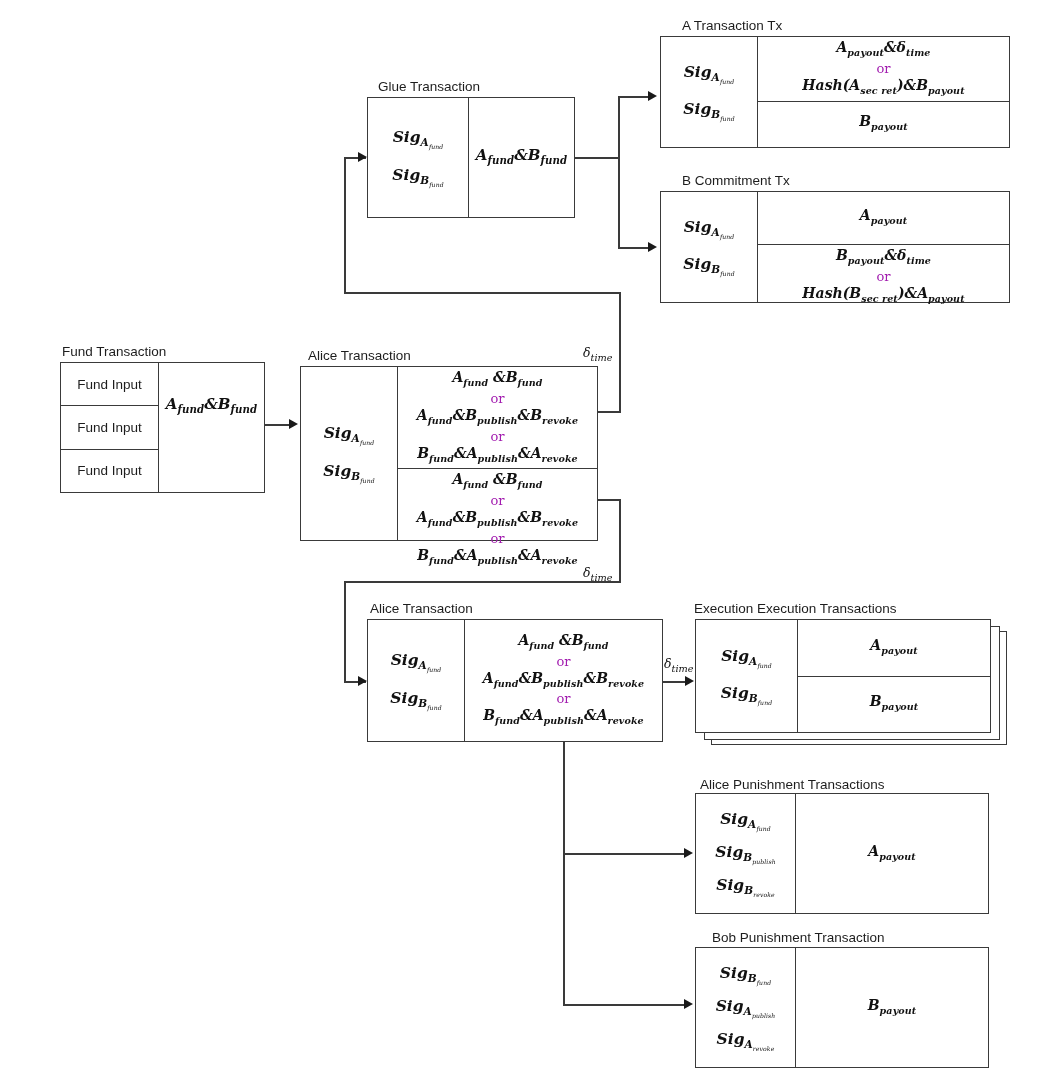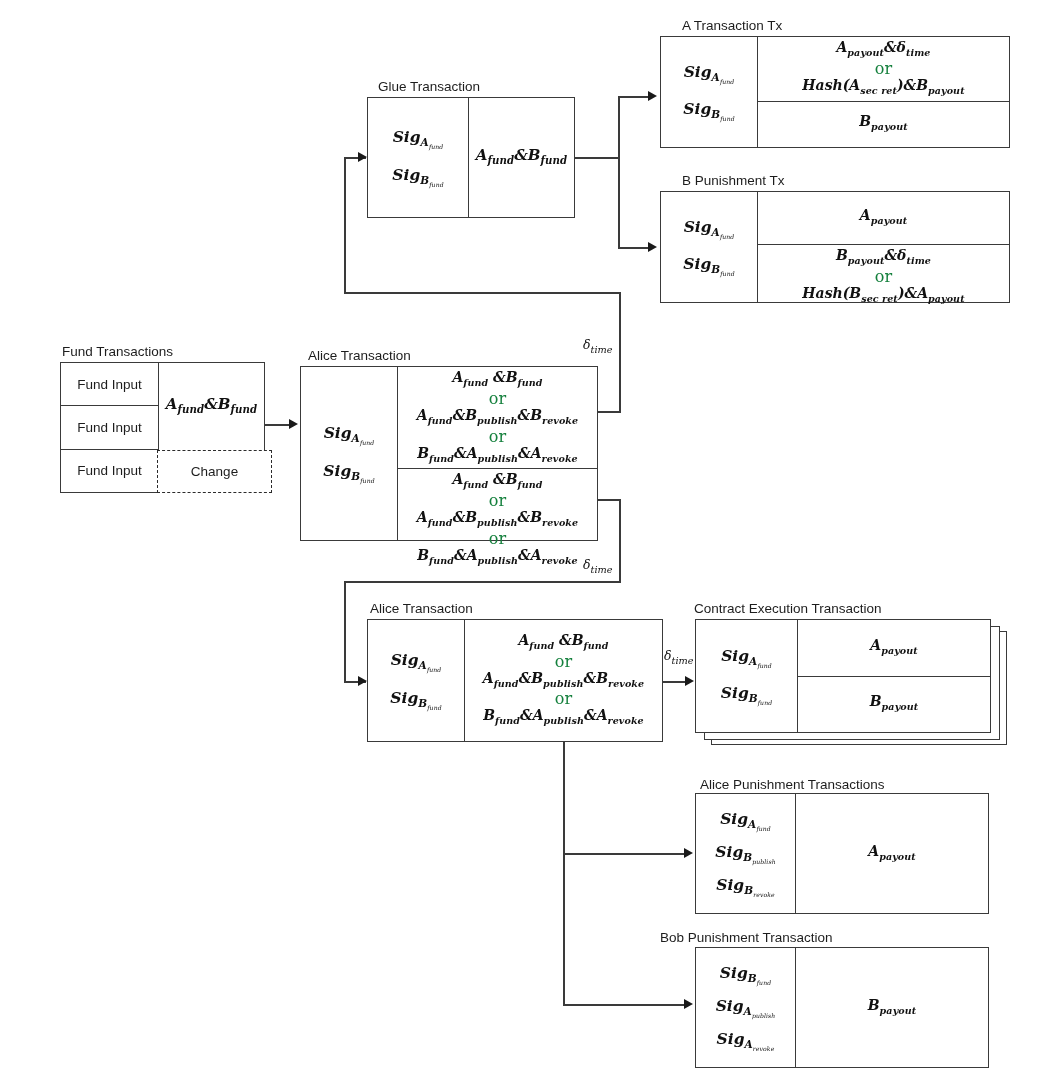--- a/index.html
+++ b/index.html
@@ -26,23 +26,23 @@
 
   
   .m{font-family:"DejaVu Serif","Liberation Serif",serif;font-style:italic;
      font-weight:700;color:#111;white-space:nowrap;}
   .m .sub{font-size:.68em;font-style:italic;font-weight:600;
           vertical-align:sub;letter-spacing:.1px;}
   .m .sub2{font-size:.58em;font-style:italic;font-weight:500;vertical-align:sub;}
   .sig-line{font-size:15.5px;margin:7px 0;}
   .out-line{font-size:14px;line-height:17px;}
   .or{font-family:"DejaVu Serif","Liberation Serif",serif;font-style:normal;
-      font-weight:400;font-size:16px;line-height:16px;color:#15803d;}
+      font-weight:400;font-size:13px;line-height:16px;color:#a21caf;}
   .delta{position:absolute;font-family:"DejaVu Serif","Liberation Serif",serif;
-         font-style:italic;font-size:12.5px;color:#111;white-space:nowrap;}
+         font-style:italic;font-size:12.5px;color:#111;white-space:nowrap;margin-top:8px;}
 
   
   .ln{position:absolute;background:#3a3a3a;}
   .ln.h{height:1.6px;}
   .ln.v{width:1.6px;}
   .arrow{position:absolute;width:0;height:0;}
   .arrow.right{border-top:5px solid transparent;border-bottom:5px solid transparent;
                border-left:9px solid #1a1a1a;}
   .dashed{position:absolute;border:1.8px dashed #2b2b2b;background:#fff;
           box-sizing:border-box;display:flex;align-items:center;justify-content:center;
@@ -109,21 +109,21 @@
           <div class="or">or</div>
           <div class="m out-line">Hash(A<span class="sub">sec ret</span>)&amp;B<span class="sub">payout</span></div>
         </div>
       </div>
       <div class="cell">
         <div class="m out-line">B<span class="sub">payout</span></div>
       </div>
     </div>
   </div>
 
-  <div class="tx-title" style="left:682px;top:173px;">B Punishment Tx</div>
+  <div class="tx-title" style="left:682px;top:173px;">B Commitment Tx</div>
   <div class="tx-box" style="left:660px;top:191px;width:350px;height:112px;">
     <div class="col sig divider-v" style="width:97px;">
       <div class="m sig-line">Sig<span class="sub">A<span class="sub2">fund</span></span></div>
       <div class="m sig-line">Sig<span class="sub">B<span class="sub2">fund</span></span></div>
     </div>
     <div class="col outs">
       <div class="cell" style="flex:0 0 52px;">
         <div class="m out-line">A<span class="sub">payout</span></div>
       </div>
       <div class="cell">
@@ -142,34 +142,33 @@
       <div class="m sig-line">Sig<span class="sub">A<span class="sub2">fund</span></span></div>
       <div class="m sig-line">Sig<span class="sub">B<span class="sub2">fund</span></span></div>
     </div>
     <div class="col outs">
       <div class="cell">
         <div class="m out-line" style="font-size:15px;">A<span class="sub">fund</span>&amp;B<span class="sub">fund</span></div>
       </div>
     </div>
   </div>
 
-  <div class="tx-title" style="left:62px;top:344px;">Fund Transactions</div>
+  <div class="tx-title" style="left:62px;top:344px;">Fund Transaction</div>
   <div class="tx-box" style="left:60px;top:362px;width:205px;height:131px;">
     <div class="col divider-v" style="width:98px;">
       <div class="in-cell">Fund Input</div>
       <div class="in-cell">Fund Input</div>
       <div class="in-cell">Fund Input</div>
     </div>
     <div class="col outs">
       <div class="cell" style="flex:0 0 88px;">
         <div class="m out-line" style="font-size:15px;">A<span class="sub">fund</span>&amp;B<span class="sub">fund</span></div>
       </div>
     </div>
   </div>
-  <div class="dashed" style="left:157px;top:450px;width:115px;height:43px;">Change</div>
 
   <div class="tx-title" style="left:308px;top:348px;">Alice Transaction</div>
   <div class="tx-box" style="left:300px;top:366px;width:298px;height:175px;">
     <div class="col sig divider-v" style="width:97px;">
       <div class="m sig-line">Sig<span class="sub">A<span class="sub2">fund</span></span></div>
       <div class="m sig-line">Sig<span class="sub">B<span class="sub2">fund</span></span></div>
     </div>
     <div class="col outs">
       <div class="cell">
         <div>
@@ -204,21 +203,21 @@
           <div class="m out-line">A<span class="sub">fund</span> &amp;B<span class="sub">fund</span></div>
           <div class="or">or</div>
           <div class="m out-line">A<span class="sub">fund</span>&amp;B<span class="sub">publish</span>&amp;B<span class="sub">revoke</span></div>
           <div class="or">or</div>
           <div class="m out-line">B<span class="sub">fund</span>&amp;A<span class="sub">publish</span>&amp;A<span class="sub">revoke</span></div>
         </div>
       </div>
     </div>
   </div>
 
-  <div class="tx-title" style="left:694px;top:601px;">Contract Execution Transaction</div>
+  <div class="tx-title" style="left:694px;top:601px;">Execution Execution Transactions</div>
   <div class="tx-box stacked" style="left:711px;top:631px;width:296px;height:114px;"></div>
   <div class="tx-box stacked" style="left:704px;top:626px;width:296px;height:114px;"></div>
   <div class="tx-box" style="left:695px;top:619px;width:296px;height:114px;">
     <div class="col sig divider-v" style="width:102px;">
       <div class="m sig-line">Sig<span class="sub">A<span class="sub2">fund</span></span></div>
       <div class="m sig-line">Sig<span class="sub">B<span class="sub2">fund</span></span></div>
     </div>
     <div class="col outs">
       <div class="cell">
         <div class="m out-line">A<span class="sub">payout</span></div>
@@ -236,21 +235,21 @@
       <div class="m sig-line" style="margin:5px 0;">Sig<span class="sub">B<span class="sub2">publish</span></span></div>
       <div class="m sig-line" style="margin:5px 0;">Sig<span class="sub">B<span class="sub2">revoke</span></span></div>
     </div>
     <div class="col outs">
       <div class="cell">
         <div class="m out-line">A<span class="sub">payout</span></div>
       </div>
     </div>
   </div>
 
-  <div class="tx-title" style="left:660px;top:930px;">Bob Punishment Transaction</div>
+  <div class="tx-title" style="left:712px;top:930px;">Bob Punishment Transaction</div>
   <div class="tx-box" style="left:695px;top:947px;width:294px;height:121px;">
     <div class="col sig divider-v" style="width:100px;">
       <div class="m sig-line" style="margin:5px 0;">Sig<span class="sub">B<span class="sub2">fund</span></span></div>
       <div class="m sig-line" style="margin:5px 0;">Sig<span class="sub">A<span class="sub2">publish</span></span></div>
       <div class="m sig-line" style="margin:5px 0;">Sig<span class="sub">A<span class="sub2">revoke</span></span></div>
     </div>
     <div class="col outs">
       <div class="cell">
         <div class="m out-line">B<span class="sub">payout</span></div>
       </div>

